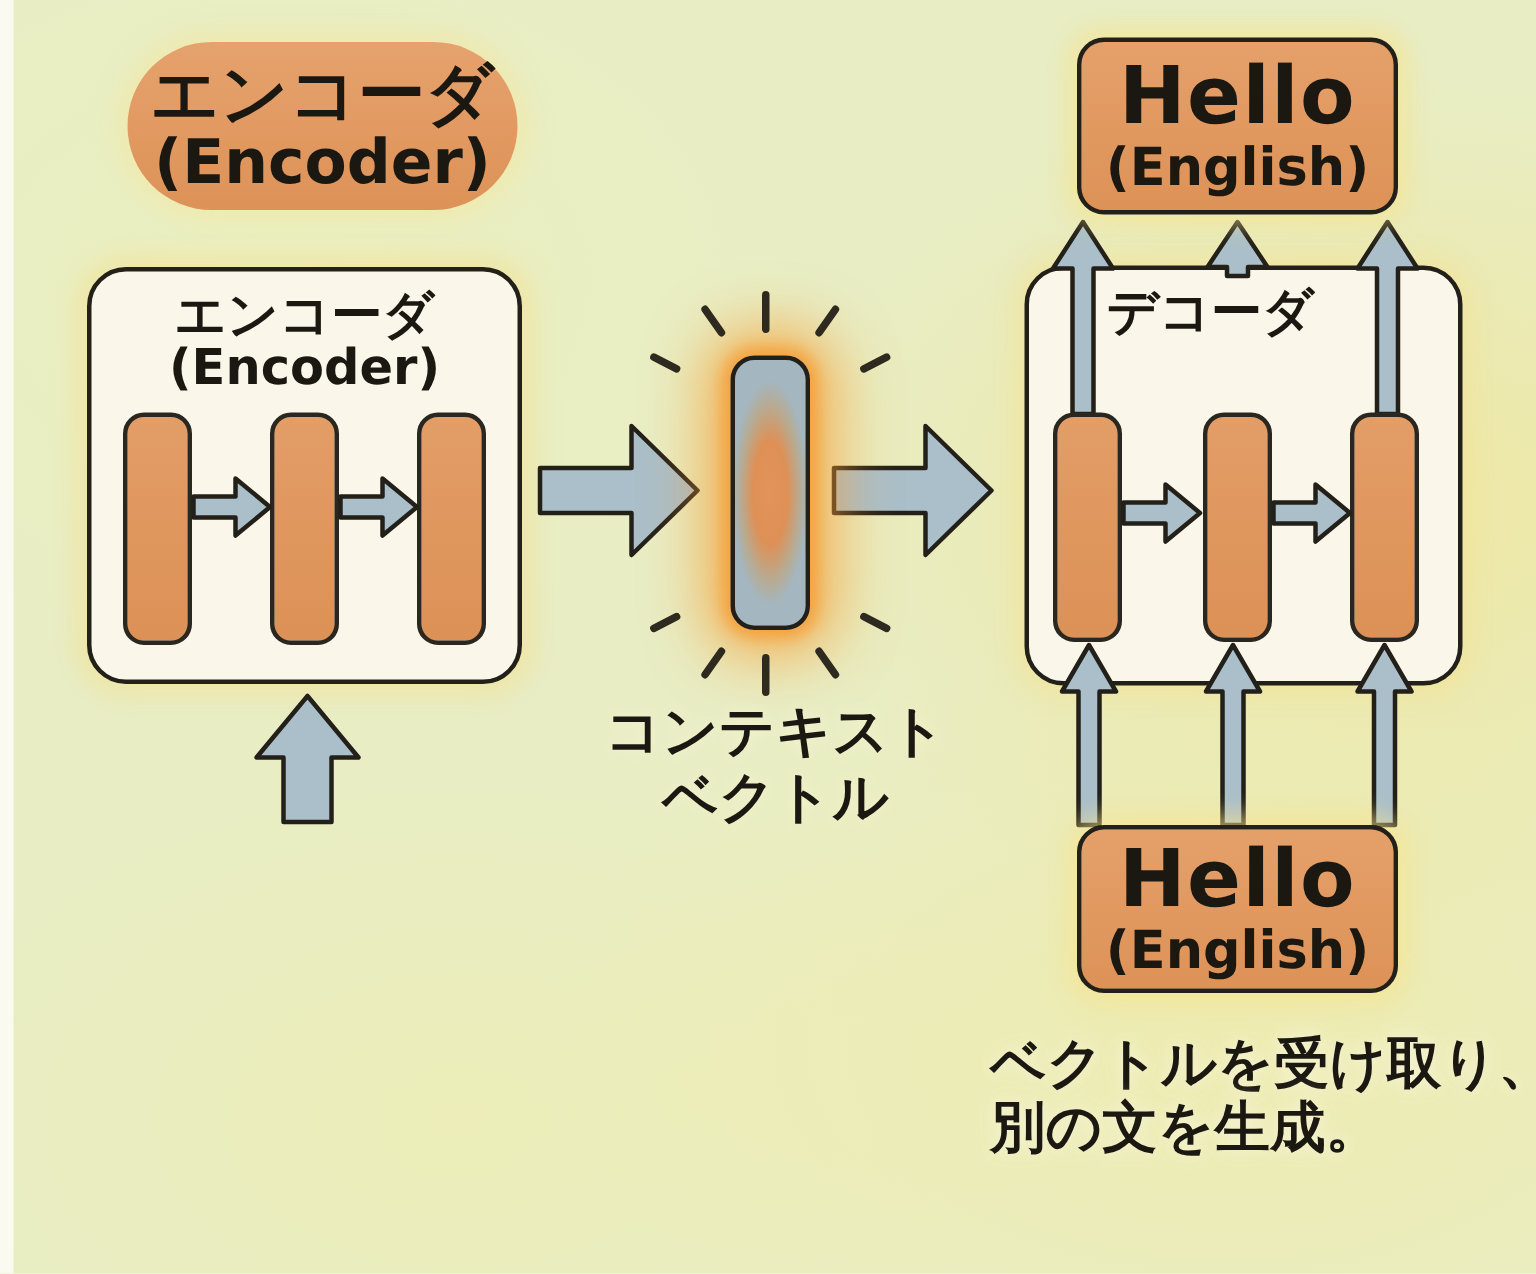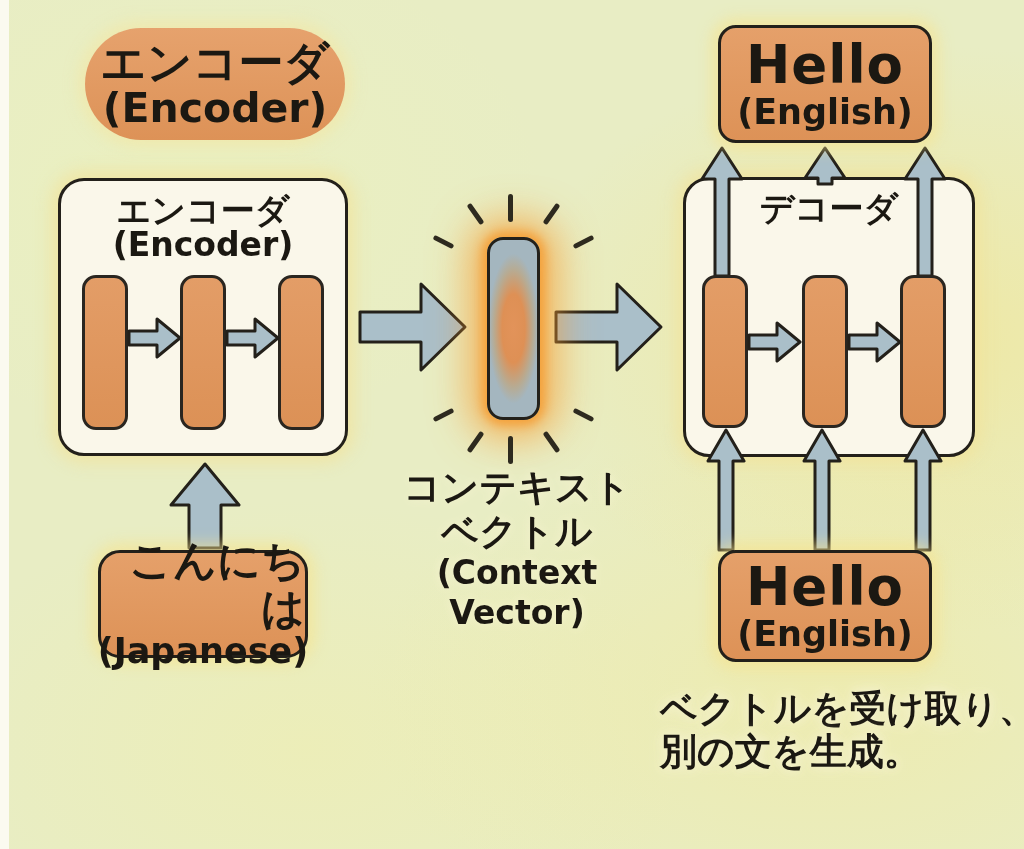--- a/index.html
+++ b/index.html
@@ -27,21 +27,21 @@
     border-radius:26px;
     box-shadow:0 0 16px 7px rgba(243,226,150,.65);
     z-index:2;
   }
   .obox{
     background:linear-gradient(180deg,#e5a06a,#dd9257);
     border:3px solid #23201a;
     border-radius:18px;
     box-shadow:0 0 14px 7px rgba(246,226,140,.6);
     display:flex; flex-direction:column; align-items:center; justify-content:center;
-    text-align:right; z-index:5;
+    text-align:left; z-index:5;
   }
   .badge{
     background:linear-gradient(180deg,#e6a26d,#dd9257);
     border-radius:58px;
     box-shadow:0 0 14px 7px rgba(244,230,160,.55);
     display:flex; flex-direction:column; align-items:center; justify-content:center;
     text-align:center; z-index:4;
   }
   .cell{
     background:linear-gradient(180deg,#e39d67,#dc9156);
@@ -91,21 +91,21 @@
     <div class="en">(Encoder)</div>
   </div>
 
   <div class="abs panel" style="left:58px; top:178px; width:290px; height:278px;"></div>
   <div class="abs ttl" style="left:58px; top:192px; width:290px;">
     <div class="jp">エンコーダ</div>
     <div class="en">(Encoder)</div>
   </div>
 
   <div class="abs panel" style="left:683px; top:177px; width:292px; height:280px;"></div>
-  <div class="abs ttl" style="left:683px; top:190px; width:292px;">
+  <div class="abs ttl" style="left:683px; top:190px; width:248px;">
     <div class="jp">デコーダ</div>
   </div>
 
   <div class="abs arrow" style="left:700px; top:146px;">
     <svg width="44" height="132" viewBox="0 0 44 132">
         <polygon points="22,2 42,33 29,33 29,130 15,130 15,33 2,33" fill="#aabfc9" stroke="#23201a" stroke-width="3" stroke-linejoin="round"></polygon>
       </svg>
   </div>
   <div class="abs arrow" style="left:803px; top:146px;">
     <svg width="44" height="40" viewBox="0 0 44 40">
@@ -187,27 +187,22 @@
   <div class="ray" style="left:441px; top:231px; height:22px; transform:rotate(-63deg);"></div>
   <div class="ray" style="left:508px; top:436px; height:28px; transform:rotate(0deg);"></div>
   <div class="ray" style="left:549px; top:430px; height:24px; transform:rotate(-35deg);"></div>
   <div class="ray" style="left:473px; top:430px; height:24px; transform:rotate(35deg);"></div>
   <div class="ray" style="left:581px; top:404px; height:22px; transform:rotate(-63deg);"></div>
   <div class="ray" style="left:441px; top:404px; height:22px; transform:rotate(63deg);"></div>
 
   <div class="abs cv-label" style="left:367px; top:466px; width:300px;">
     <div class="jp">コンテキスト</div>
     <div class="jp">ベクトル</div>
-    <div class="en">(Context Vector)</div>
-  </div>
-
-  <div class="abs obox" style="left:98px; top:550px; width:210px; height:108px; border-radius:22px;">
-    <div class="word-md">こんにちは</div>
-    <div class="lang">(Japanese)</div>
-  </div>
+  </div>
+
 
   <div class="abs obox" style="left:718px; top:25px; width:214px; height:118px;">
     <div class="word-lg">Hello</div>
     <div class="lang">(English)</div>
   </div>
   <div class="abs obox" style="left:718px; top:550px; width:214px; height:112px;">
     <div class="word-lg">Hello</div>
     <div class="lang">(English)</div>
   </div>
 

